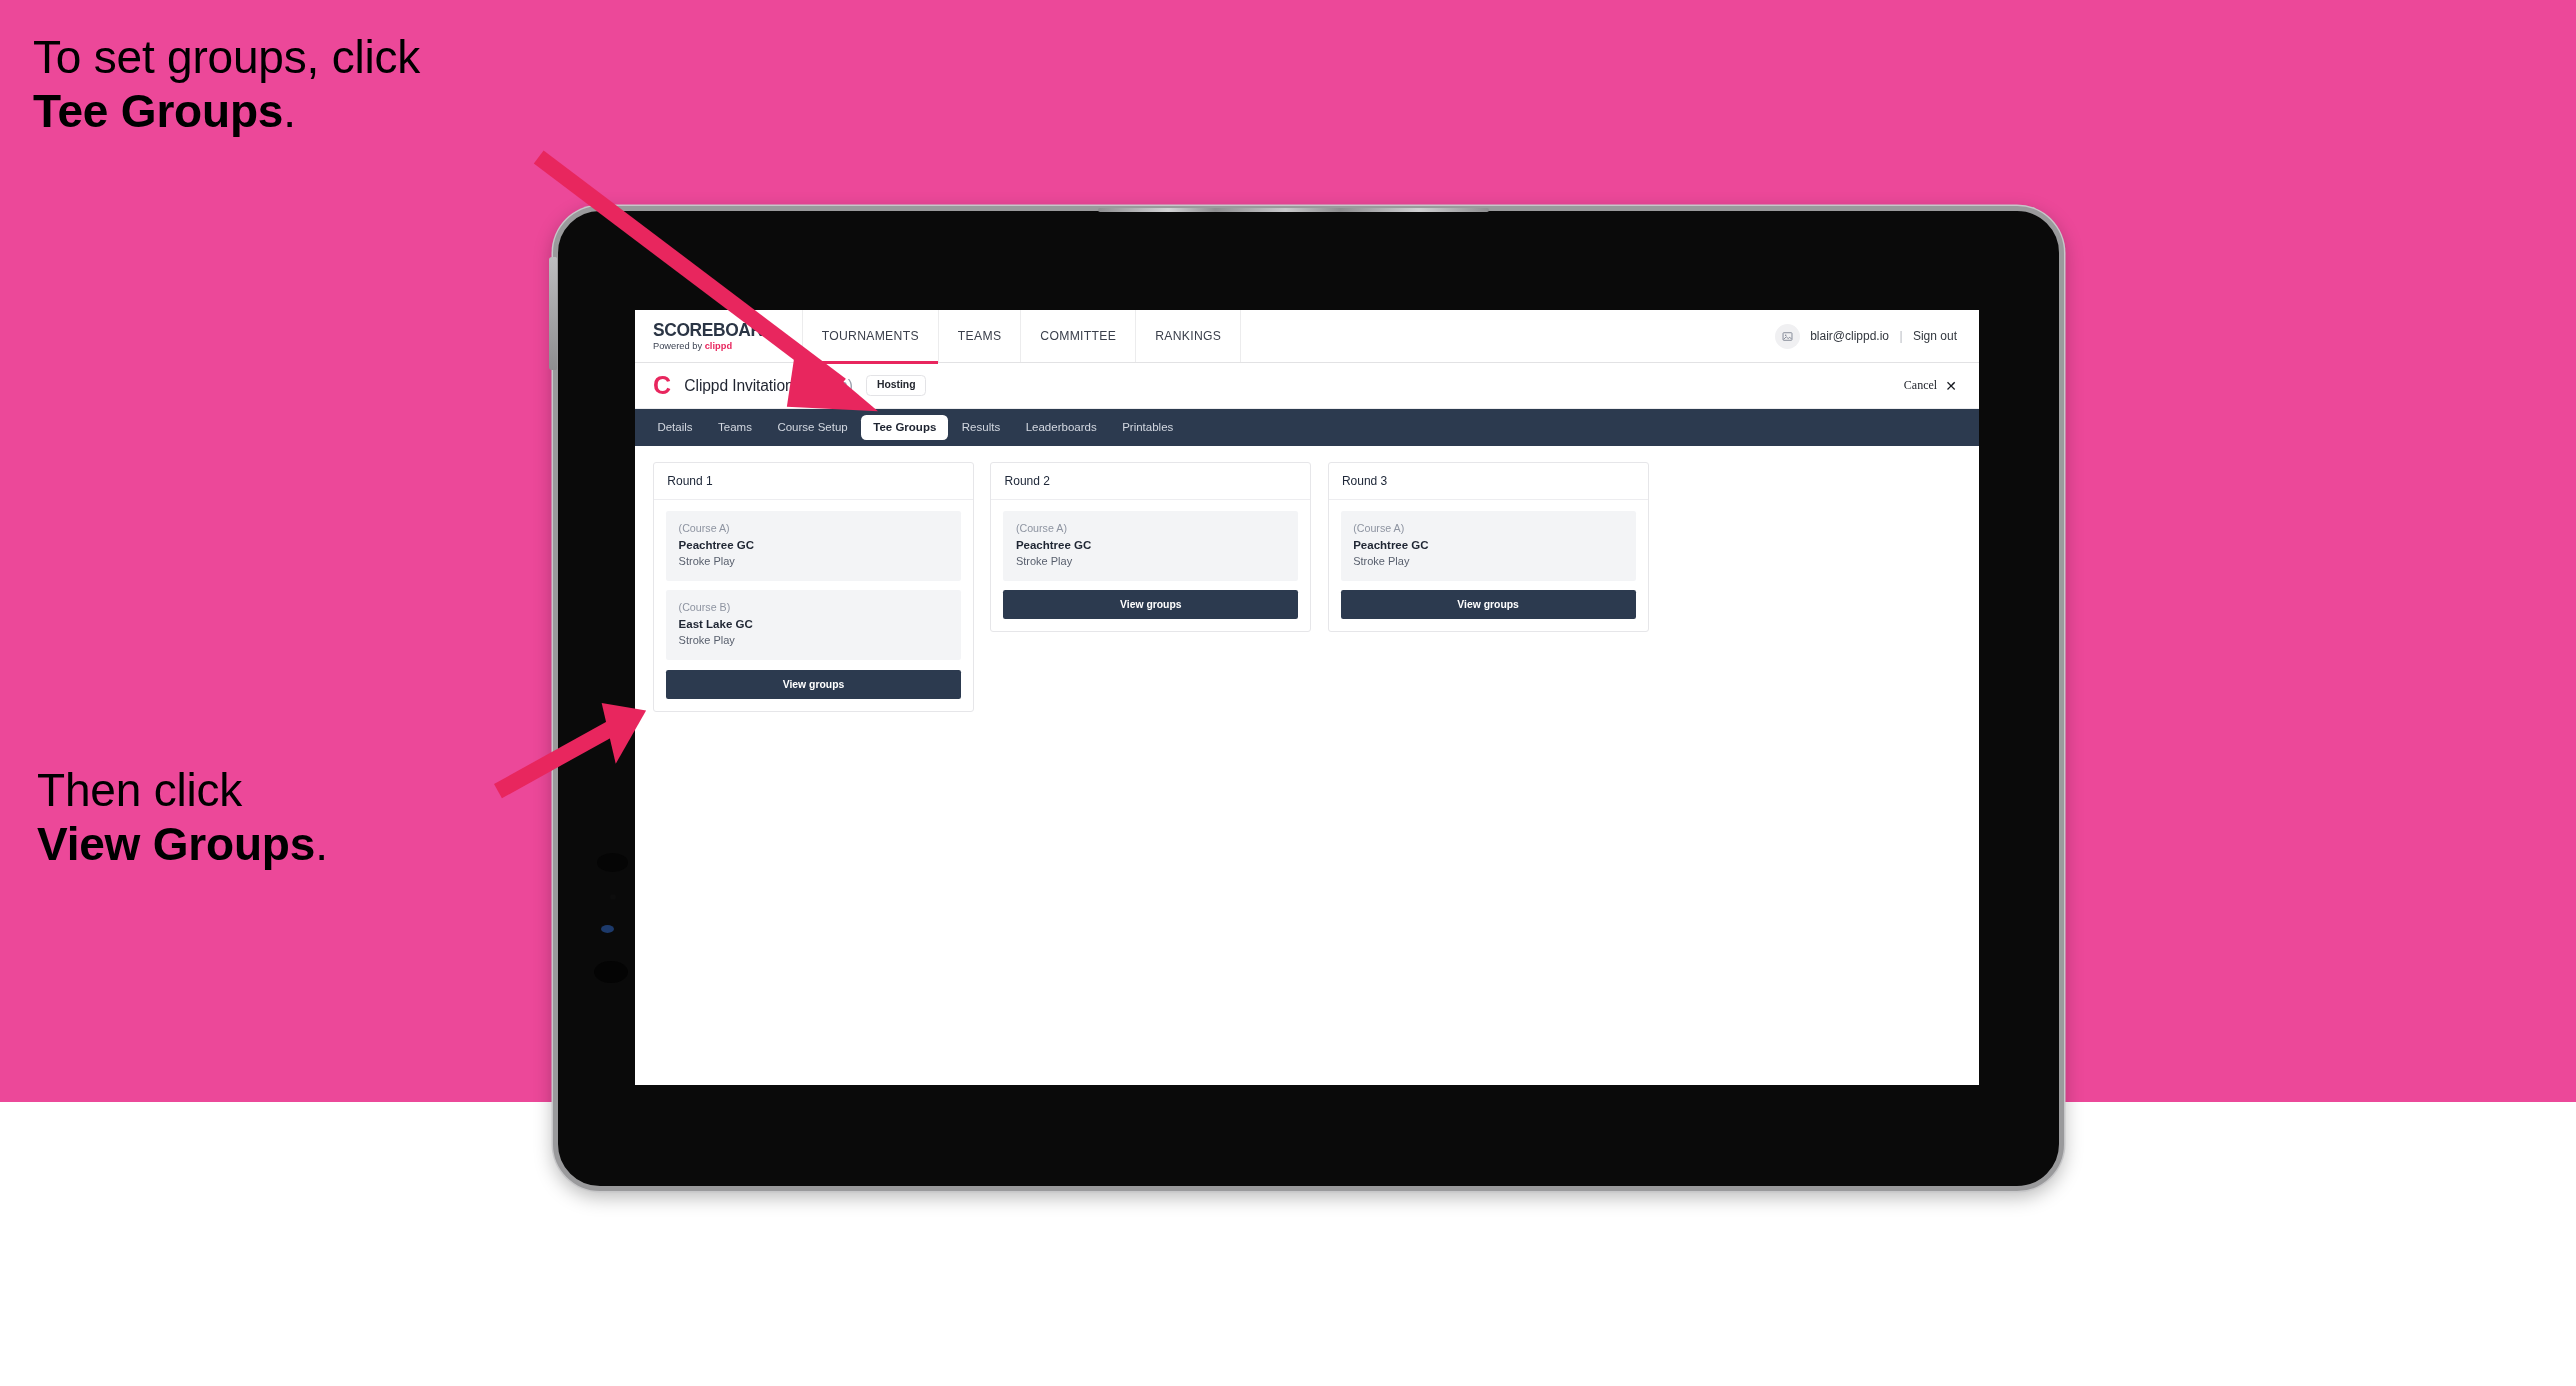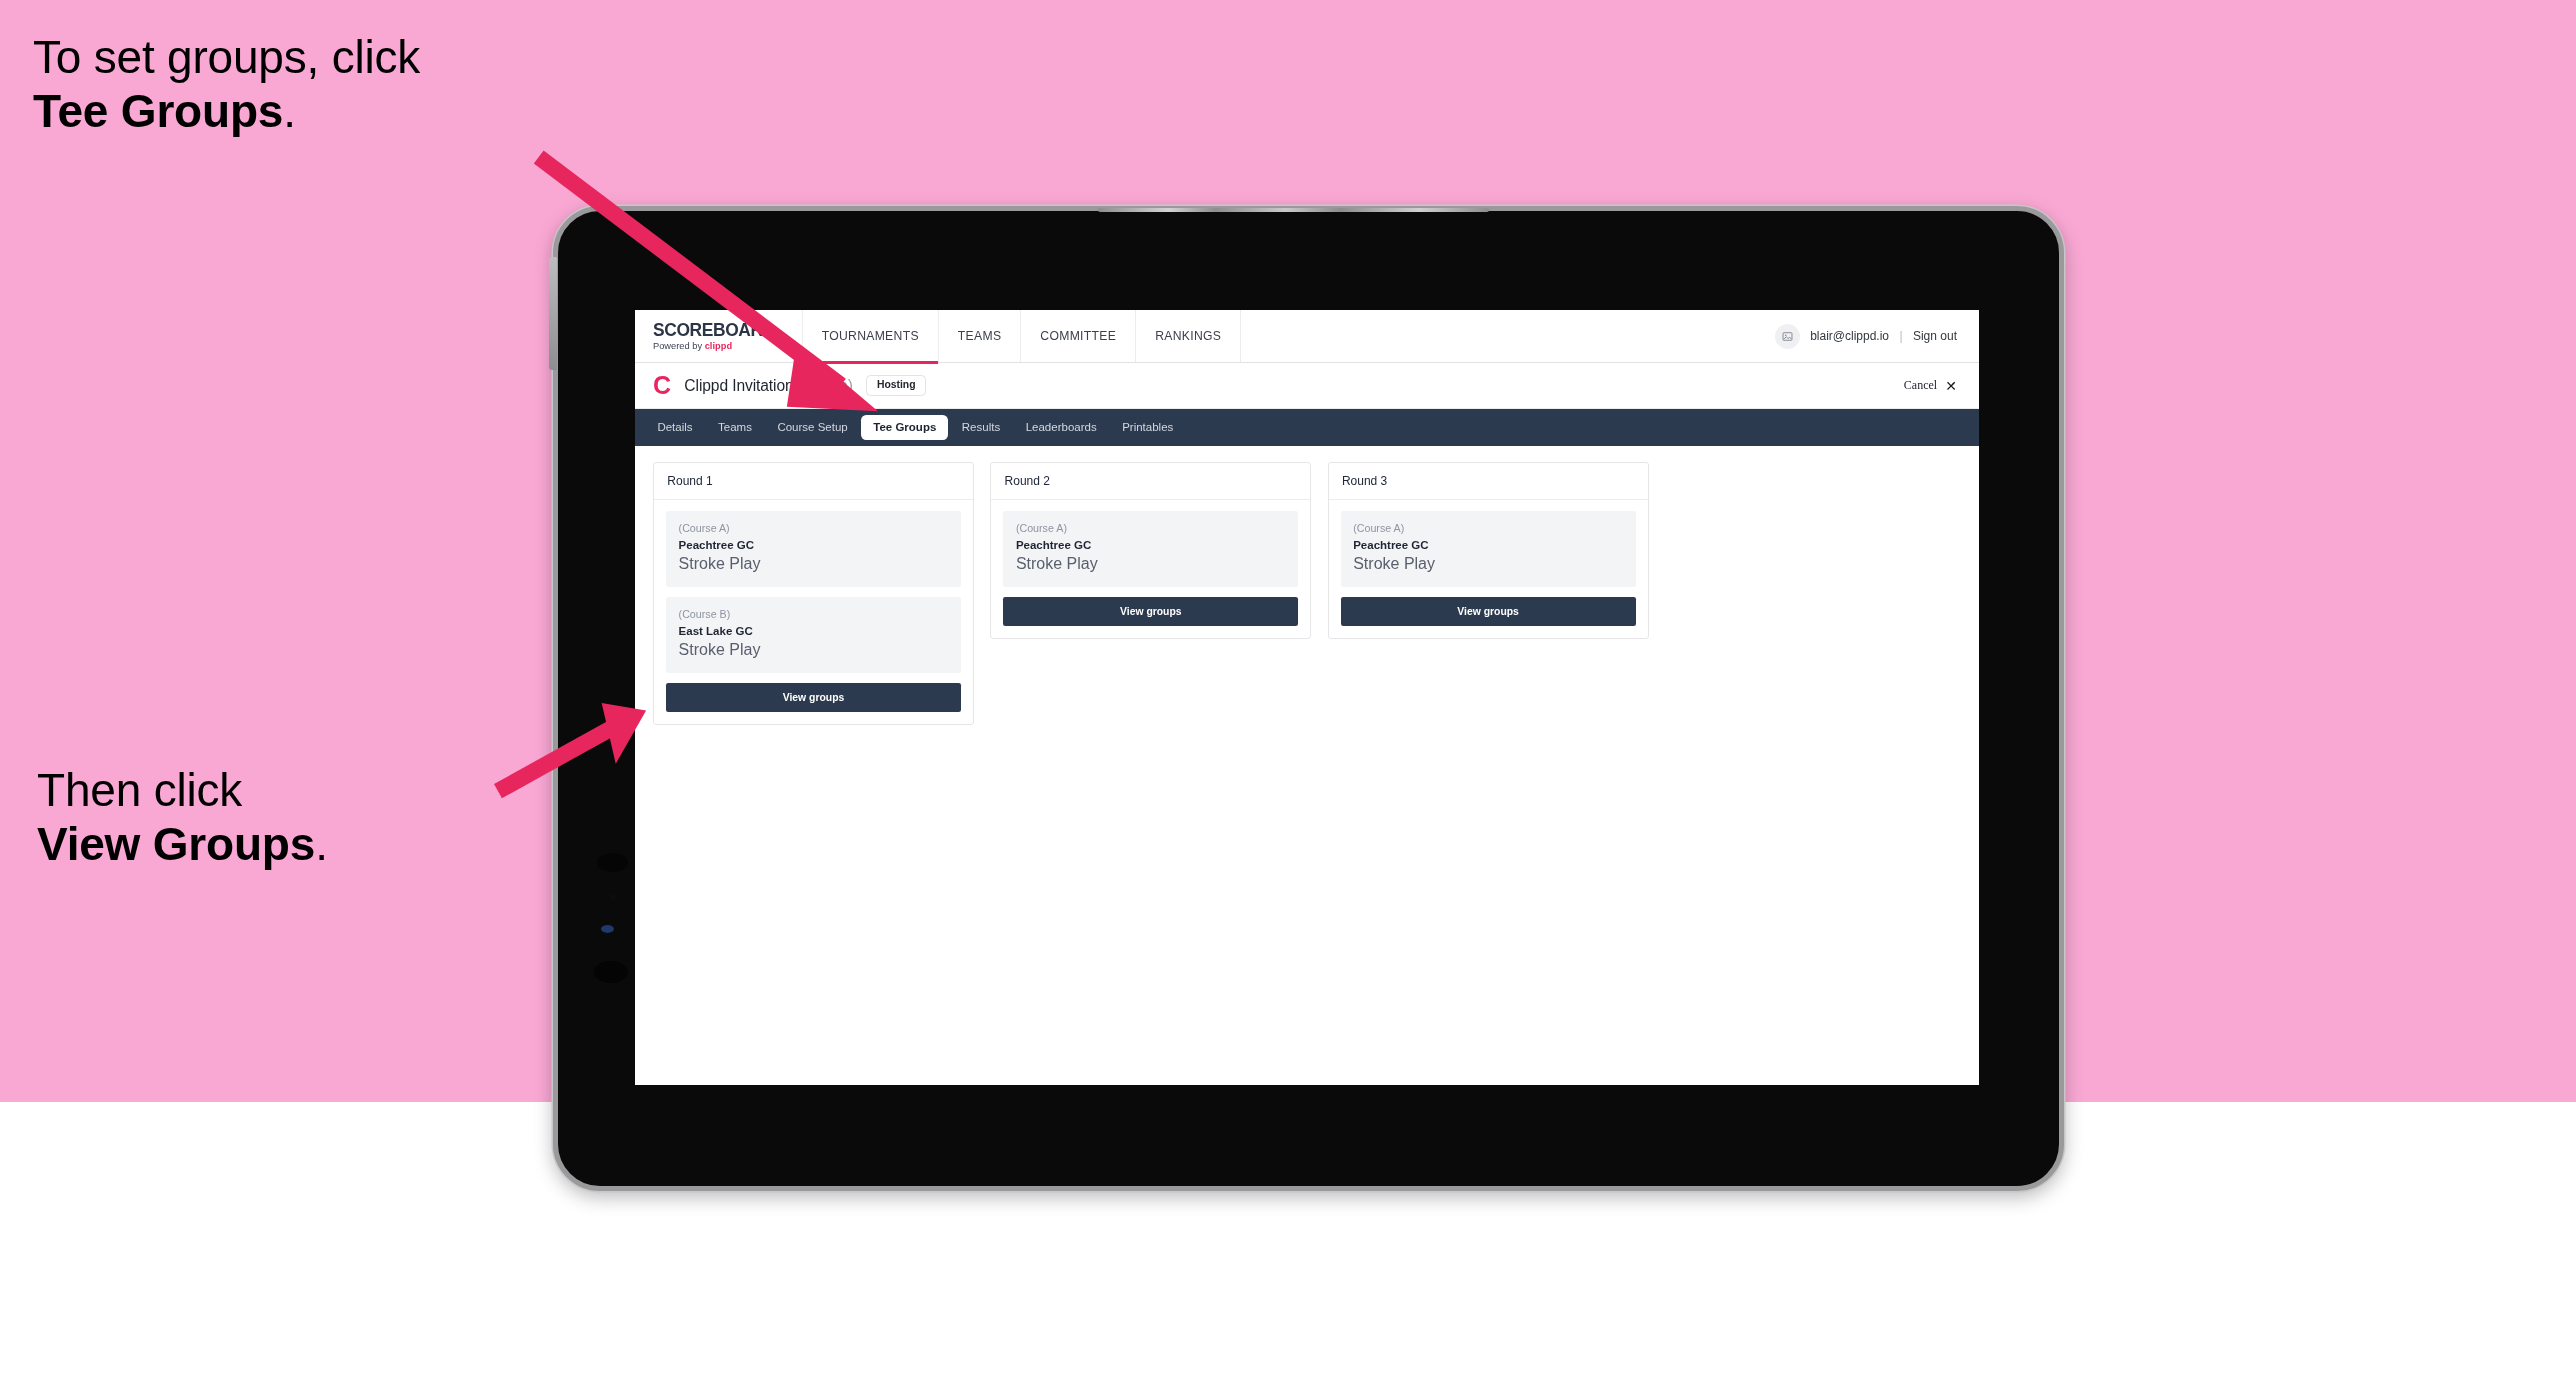--- a/index.html
+++ b/index.html
@@ -9,21 +9,21 @@
     height: 1386px;
     background: #ffffff;
     font-family: "Liberation Sans", sans-serif;
     overflow: hidden;
   }
 
   #stage {
     position: relative;
     width: 2576px;
     height: 1102px;
-    background: #f9a8d4;
+    background: #ec4899;
   }
 
   
   .caption {
     position: absolute;
     color: #000000;
     font-size: 46px;
     line-height: 1.18;
     letter-spacing: -0.2px;
     white-space: nowrap;
@@ -279,21 +279,21 @@
     line-height: 1.25;
   }
   .course-name {
     font-size: 11.5px;
     font-weight: bold;
     color: #1f2633;
     line-height: 1.5;
     margin-top: 1.5px;
   }
   .course-format {
-    font-size: 16px;
+    font-size: 11px;
     color: #585f6d;
     line-height: 1.3;
   }
   .view-groups-btn {
     display: block;
     width: 100%;
     background: #2c3a4f;
     color: #ffffff;
     font-size: 10.4px;
     font-weight: bold;

